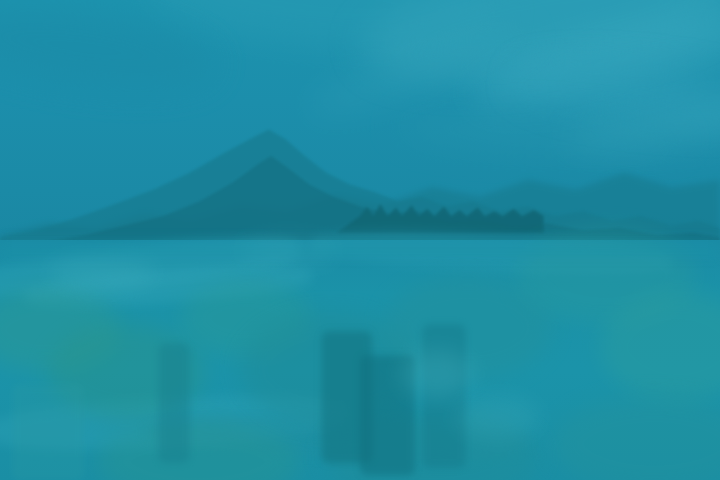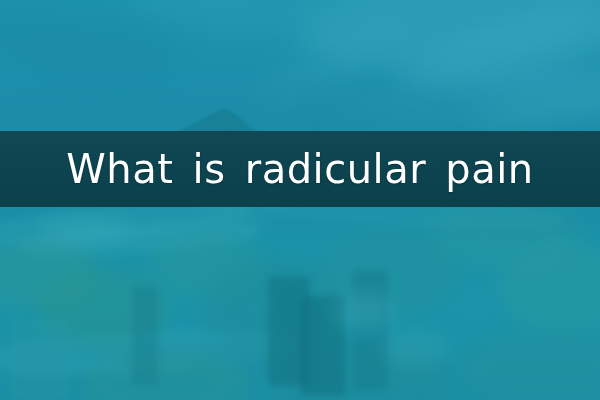--- a/index.html
+++ b/index.html
@@ -188,17 +188,14 @@
 
       <div class="blob" style="left:334px; top:92px; width:60px; height:40px; background:#45b3c0; opacity:.30;"></div>
       <div class="blob" style="left:380px; top:130px;width:70px; height:36px; background:#42b0bd; opacity:.24;"></div>
       <div class="blob" style="left:40px;  top:14px; width:90px; height:26px; background:#4cb8c4; opacity:.22;"></div>
       <div class="blob" style="left:200px; top:-2px; width:80px; height:24px; background:#49b6c2; opacity:.20;"></div>
     </div>
 
     <div class="seam"></div>
   </div>
 
-  <div class="title-band">
-    <div class="title-text">What is radicular pain</div>
-  </div>
 
 </div>
 
 </body></html>

